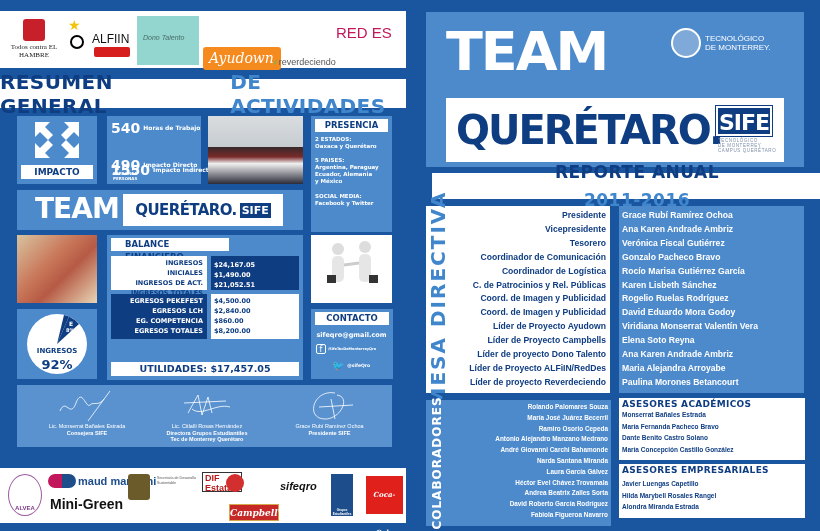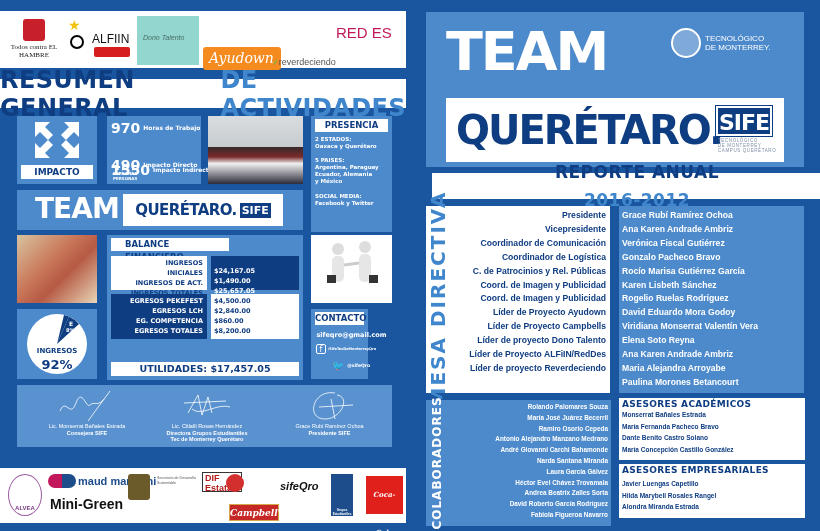--- a/index.html
+++ b/index.html
@@ -7,21 +7,21 @@
   body { position: relative; font-family: "DejaVu Sans", sans-serif; }
   .abs { position: absolute; }
   .white { background: #ffffff; padding-left: 20px; }
   .navy { background: #0f3d82; }
 
   
   .logo-strip { left: 0; top: 11px; width: 406px; height: 57px; background: #fff; }
   .logo { position: absolute; font-family: "Liberation Sans", sans-serif; }
   .title-strip { left: 0; top: 79px; width: 406px; height: 29px; background: #fff;
     display: flex; align-items: center; justify-content: center; gap: 24px;
-    font-family: "DejaVu Sans", sans-serif; font-weight: bold; font-size: 24px; letter-spacing: 0.4px; }
+    font-family: "DejaVu Sans", sans-serif; font-weight: bold; font-size: 20px; letter-spacing: 0.4px; }
   .t-navy { color: #0f3d82; }
   .t-light { color: #3f86cc; }
 
   .impact-box { left: 17px; top: 116px; width: 80px; height: 68px; background: #4d8acc; }
   .impact-label { position: absolute; left: 4px; right: 4px; bottom: 5px; height: 14px; background: #fff;
     color: #0f3d82; font-weight: bold; font-size: 9px; text-align: center; line-height: 14px; }
   .stats-box { left: 107px; top: 116px; width: 94px; height: 68px; background: #4d8acc; color: #fff; }
   .stat { position: absolute; left: 4px; display: flex; align-items: flex-start; gap: 3px; }
   .stat .num { font-weight: bold; font-size: 14px; line-height: 14px; }
   .stat .lbl { font-weight: bold; font-size: 6px; line-height: 14px; white-space: nowrap; }
@@ -45,21 +45,21 @@
   .pie-box { left: 17px; top: 309px; width: 80px; height: 70px; background: #4d8acc; }
   .balance-box { left: 107px; top: 235px; width: 196px; height: 145px; background: #4d8acc; }
   .bal-head { position: absolute; left: 4px; top: 3px; width: 118px; height: 13px; background: #fff; color: #0f3d82;
     font-weight: bold; font-size: 8.5px; line-height: 13px; padding-left: 14px; }
   .bal-block { position: absolute; font-weight: bold; font-size: 6.5px; line-height: 10px; }
   .bal-block.right-al { text-align: right; padding-right: 4px; }
   .bal-block.left-al { padding-left: 3px; }
   .util { position: absolute; left: 4px; right: 4px; bottom: 4px; height: 14px; background: #fff; color: #0f3d82;
     font-weight: bold; font-size: 9.5px; text-align: center; line-height: 14px; }
   .hands-photo { left: 311px; top: 235px; width: 81px; height: 68px; background: #fff; }
-  .contact-box { left: 311px; top: 309px; width: 57px; height: 70px; background: #4d8acc; color: #fff; }
+  .contact-box { left: 311px; top: 309px; width: 82px; height: 70px; background: #4d8acc; color: #fff; }
   .contact-head { position: absolute; left: 4px; right: 4px; top: 3px; height: 13px; background: #fff; color: #0f3d82;
     font-weight: bold; font-size: 8.5px; text-align: center; line-height: 13px; }
 
   .sig-box { left: 17px; top: 385px; width: 375px; height: 62px; background: #5a92cf; }
   .sig { position: absolute; top: 38px; text-align: center; color: #fff; font-family: "Liberation Sans", sans-serif; font-size: 5.5px; line-height: 6.5px; }
   .sig .r { font-weight: bold; }
   .sig svg { position: absolute; left: 50%; transform: translateX(-50%); top: -34px; }
 
   .sponsor-strip { left: 0; top: 468px; width: 406px; height: 55px; background: #fff; }
   .sp { position: absolute; font-family: "Liberation Sans", sans-serif; font-weight: bold; }
@@ -140,21 +140,21 @@
       <polygon points="47,3 32,3 37,8 29,16 34,21 42,13 47,18"></polygon>
       <polygon points="3,39 18,39 13,34 21,26 16,21 8,29 3,24"></polygon>
       <polygon points="47,39 32,39 37,34 29,26 34,21 42,29 47,24"></polygon>
     </g>
   </svg>
   <div class="impact-label">IMPACTO</div>
 </div>
 
 <div class="abs stats-box">
   <div class="stat" style="top:5px;">
-    <span class="num">970</span>
+    <span class="num">540</span>
     <span class="lbl">Horas de Trabajo</span>
   </div>
   <div class="stat" style="top:42px;align-items:center;">
     <span class="num">490</span>
     <span class="lbl">Impacto Directo</span>
     <span class="sub">PERSONAS</span>
   </div>
   <div class="stat" style="top:47px;">
     <span class="num">1550</span>
     <span class="lbl">Impacto Indirecto</span>
@@ -199,24 +199,24 @@
 </div>
 
 <div class="abs balance-box">
   <div class="bal-head">BALANCE FINANCIERO</div>
 
   <div class="bal-block right-al white" style="left:4px;top:21px;width:96px;height:34px;color:#0f3d82;padding-top:2px;">
     <div>INGRESOS INICIALES</div>
     <div>INGRESOS DE ACT.</div>
     <div>INGRESOS TOTALES</div>
   </div>
-  <div class="bal-block left-al navy" style="left:104px;top:21px;width:88px;height:34px;color:#fff;padding-top:10px;">
+  <div class="bal-block left-al navy" style="left:104px;top:21px;width:88px;height:34px;color:#fff;padding-top:4px;">
     <div>$24,167.05</div>
     <div>$1,490.00</div>
-    <div>$25,657.05</div>
+    <div>$21,052.51</div>
   </div>
 
   <div class="bal-block right-al navy" style="left:4px;top:59px;width:96px;height:45px;color:#fff;padding-top:2px;">
     <div>EGRESOS PEKEFEST</div>
     <div>EGRESOS LCH</div>
     <div>EG. COMPETENCIA</div>
     <div>EGRESOS TOTALES</div>
   </div>
   <div class="bal-block left-al white" style="left:104px;top:59px;width:88px;height:45px;color:#0f3d82;padding-top:2px;">
     <div>$4,500.00</div>
@@ -286,21 +286,21 @@
     <span style="display:inline-block;width:28px;height:14px;border-radius:7px;background:linear-gradient(90deg,#c2185b 50%,#1e4d8c 50%);"></span>
     <span style="color:#1e4d8c;font-size:11px;">maud mannoni</span>
   </div>
   <div class="sp" style="left:50px;top:28px;color:#111;font-size:14px;">Mini-Green</div>
   <div class="sp" style="left:128px;top:6px;width:22px;height:26px;background:#6b5a2a;border-radius:3px;"></div>
   <div class="sp" style="left:157px;top:8px;width:40px;color:#555;font-weight:normal;font-size:3.6px;line-height:4.5px;">Secretaría de Desarrollo Sustentable</div>
   <div class="sp" style="left:202px;top:4px;width:40px;height:20px;border:1px solid #333;color:#b71c1c;font-size:9px;line-height:10px;padding-left:2px;">DIF Estatal</div>
   <div class="sp" style="left:226px;top:6px;width:18px;height:18px;border-radius:50%;background:#d32f2f;"></div>
   <div class="sp" style="left:185px;top:32px;color:#1e4d8c;font-weight:normal;font-size:18px;margin-top:37px;">Konesh</div>
   <div class="sp" style="left:229px;top:36px;width:50px;height:17px;background:#c62828;color:#fff;font-family:'DejaVu Serif',serif;font-style:italic;font-size:9px;text-align:center;line-height:17px;border:1px solid #d4a84a;">Campbell's</div>
-  <div class="sp" style="left:280px;top:12px;color:#111;font-style:italic;font-size:11px;">sifeQro</div>
+  <div class="sp" style="left:280px;top:12px;color:#111;font-style:italic;font-size:11px;">sifeqro</div>
   <div class="sp" style="left:331px;top:6px;width:22px;height:42px;background:#1e4d8c;color:#fff;font-size:3px;text-align:center;padding-top:34px;">Grupos Estudiantiles</div>
   <div class="sp" style="left:366px;top:8px;width:37px;height:38px;background:#e0201b;color:#fff;font-family:'DejaVu Serif',serif;font-style:italic;font-size:7px;text-align:center;line-height:38px;">Coca-Cola</div>
 </div>
 
 <div class="abs cover">
   <span class="cover-team">TEAM</span>
   <div class="tec-logo">
     <div class="tec-seal"></div>
     <div class="tec-txt">
       <div>TECNOLÓGICO</div>
@@ -313,30 +313,31 @@
     <div class="cover-sife-sub">
       <div>TECNOLÓGICO</div>
       <div>DE MONTERREY</div>
       <div>CAMPUS QUERÉTARO</div>
     </div>
   </div>
 </div>
 
 <div class="abs report-strip">
   <span class="t-navy">REPORTE ANUAL</span>
-  <span class="t-light">2016-2012</span>
+  <span class="t-light">2011-2016</span>
 </div>
 
 <div class="abs mesa-left">
   <div class="mesa-vert">
       <span>MESA DIRECTIVA</span>
     </div>
   <div class="mesa-roles">
     <div>Presidente</div>
     <div>Vicepresidente</div>
+    <div>Tesorero</div>
     <div>Coordinador de Comunicación</div>
     <div>Coordinador de Logística</div>
     <div>C. de Patrocinios y Rel. Públicas</div>
     <div>Coord. de Imagen y Publicidad</div>
     <div>Coord. de Imagen y Publicidad</div>
     <div>Líder de Proyecto Ayudown</div>
     <div>Líder de Proyecto Campbells</div>
     <div>Líder de proyecto Dono Talento</div>
     <div>Líder de Proyecto ALFiIN/RedDes</div>
     <div>Líder de proyecto Reverdeciendo</div>

